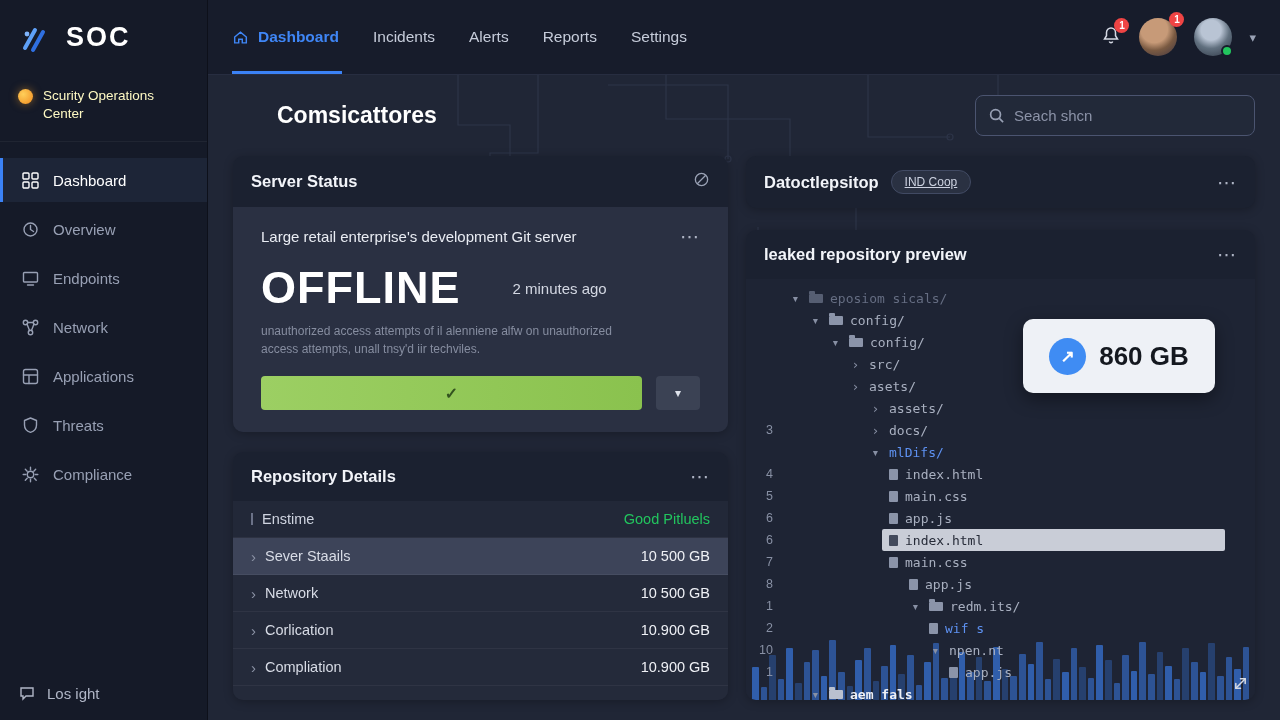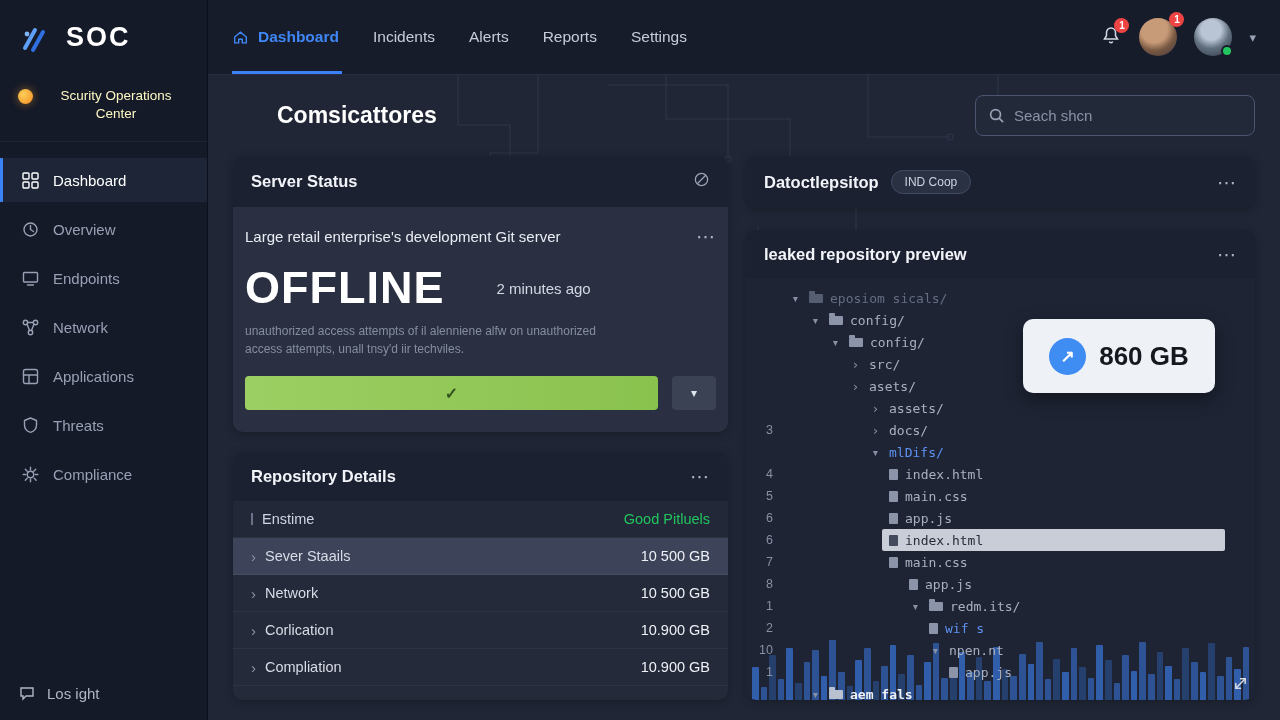--- a/index.html
+++ b/index.html
@@ -2,21 +2,21 @@
 <html><head>
 <meta charset="utf-8">
 <style>
   * { box-sizing: border-box; margin: 0; padding: 0; }
   html,body { width:1280px; height:720px; overflow:hidden; }
   body { background:#1d2230; font-family:"Liberation Sans",sans-serif; color:#e5e8f0; }
 
   .app { display:flex; width:1280px; height:720px; }
 
   
-  .sidebar { width:208px; background:#151a28; display:flex; flex-direction:column; flex-shrink:0; border-right:1px solid #0d101a;text-align:center; }
+  .sidebar { width:208px; background:#151a28; display:flex; flex-direction:column; flex-shrink:0; border-right:1px solid #0d101a; }
   .logo-row { display:flex; align-items:center; gap:8px; height:75px; padding:0 18px; }
   .logo-text { font-size:27px; font-weight:800; letter-spacing:2px; color:#fff; }
   .org-row { display:flex; gap:10px; padding:12px 18px 18px; align-items:flex-start; border-bottom:1px solid rgba(255,255,255,.05); }
   .org-icon { width:15px; height:15px; border-radius:50%; background:radial-gradient(circle at 35% 35%, #ffcf5a, #ef8b1f); flex-shrink:0; margin-top:2px; box-shadow:0 0 8px rgba(244,160,40,.5); }
   .org-label { font-size:13.5px; color:#fef9c3; line-height:1.35; }
   .nav { flex:1; padding:16px 0; }
   .nav-item { display:flex; align-items:center; gap:13px; height:44px; padding:0 18px; color:#98a0b4; font-size:15px; cursor:pointer; border-left:3px solid transparent; margin-bottom:5px; }
   .nav-item svg { width:19px; height:19px; stroke:currentColor; fill:none; stroke-width:1.4; stroke-linecap:round; stroke-linejoin:round; flex-shrink:0; }
   .nav-item.active { background:#1d2537; border-left-color:#3b82f6; color:#ffffff; }
   .side-footer { padding:18px; display:flex; align-items:center; gap:11px; color:#b0b6c6; font-size:15px; cursor:pointer; }
@@ -58,21 +58,21 @@
   .col-right { flex:1; min-width:0; display:flex; flex-direction:column; gap:22px; }
 
   .card { border-radius:10px; overflow:hidden; box-shadow:0 2px 10px rgba(0,0,0,.25); }
   .card-head { background:#1b2130; padding:15px 18px; display:flex; align-items:center; justify-content:space-between; }
   .card-title { font-size:16.5px; font-weight:700; color:#f2f4f9; }
   .menu-dots { color:#aeb4c4; font-size:19px; letter-spacing:1px; cursor:pointer; line-height:1; }
   .head-icon { color:#9aa2b5; cursor:pointer; }
   .head-icon svg { width:17px; height:17px; stroke:currentColor; fill:none; stroke-width:1.4; }
 
   
-  .server-body { background:#2a3042; padding:14px 12px 22px; }
+  .server-body { background:#2a3042; padding:14px 28px 22px; }
   .sub-row { display:flex; justify-content:space-between; align-items:center; color:#e9ecf3; font-size:15px; padding:6px 0 14px; }
   .status-row { display:flex; align-items:center; margin:2px 0 8px; }
   .status-text { font-size:45px; font-weight:800; color:#fff; letter-spacing:1px; }
   .status-time { font-size:15px; color:#d3d7e2; margin-left:52px; }
   .desc { font-size:12px; color:#868da0; line-height:1.5; max-width:385px; }
   .btn-row { display:flex; gap:14px; margin-top:18px; }
   .green-btn { flex:1; height:34px; border:none; border-radius:4px; background:linear-gradient(90deg,#9ccf63,#8ac24e); color:#33531f; font-size:16px; font-weight:700; cursor:pointer; }
   .drop-btn { width:44px; height:34px; border:none; border-radius:4px; background:#3b4254; color:#dfe3ec; font-size:12px; cursor:pointer; }
 
   
@@ -84,21 +84,21 @@
   .rd-row .tick { width:2px; height:12px; background:#6b7288; display:inline-block; }
   .rd-row .val { color:#eef0f5; }
   .rd-row.head { background:#222838; }
   .rd-row.head .lbl { color:#cfd4e0; }
   .rd-row.head .val { color:#22c55e; }
   .rd-row.selected { background:#3d4459; }
 
   
   .leak-card { height:52px; background:#1b2130; border-radius:10px; display:flex; align-items:center; padding:0 18px; flex-shrink:0; box-shadow:0 2px 10px rgba(0,0,0,.25); }
   .leak-title { font-size:16.5px; font-weight:700; color:#f2f4f9; }
-  .leak-badge { margin-left:12px; background:#2a3142; border:1px solid #414a63; border-radius:14px; padding:4px 13px; font-size:12px; color:#ccd2e0; }
+  .leak-badge { margin-left:12px; background:#2a3142; border:1px solid #414a63; border-radius:14px; padding:4px 13px; font-size:12px; color:#ccd2e0;text-decoration:underline; }
   .leak-card .menu-dots { margin-left:auto; }
 
   .pv-card { flex:1; min-height:0; display:flex; flex-direction:column; }
   .pv-body { background:#1e2434; flex:1; min-height:0; position:relative; padding-top:8px; overflow:hidden; }
 
   .tree { position:relative; z-index:2; font-family:"DejaVu Sans Mono",monospace; font-size:13px; }
   .t-row { display:flex; align-items:center; height:22px; }
   .t-gutter { width:36px; flex-shrink:0; text-align:right; padding-right:9px; color:#8890a4; font-size:12.5px; font-family:"Liberation Sans",sans-serif; }
   .t-indent { flex-shrink:0; }
   .t-main { display:flex; align-items:center; gap:7px; height:100%; padding:0 7px; color:#a9b0c0; }

